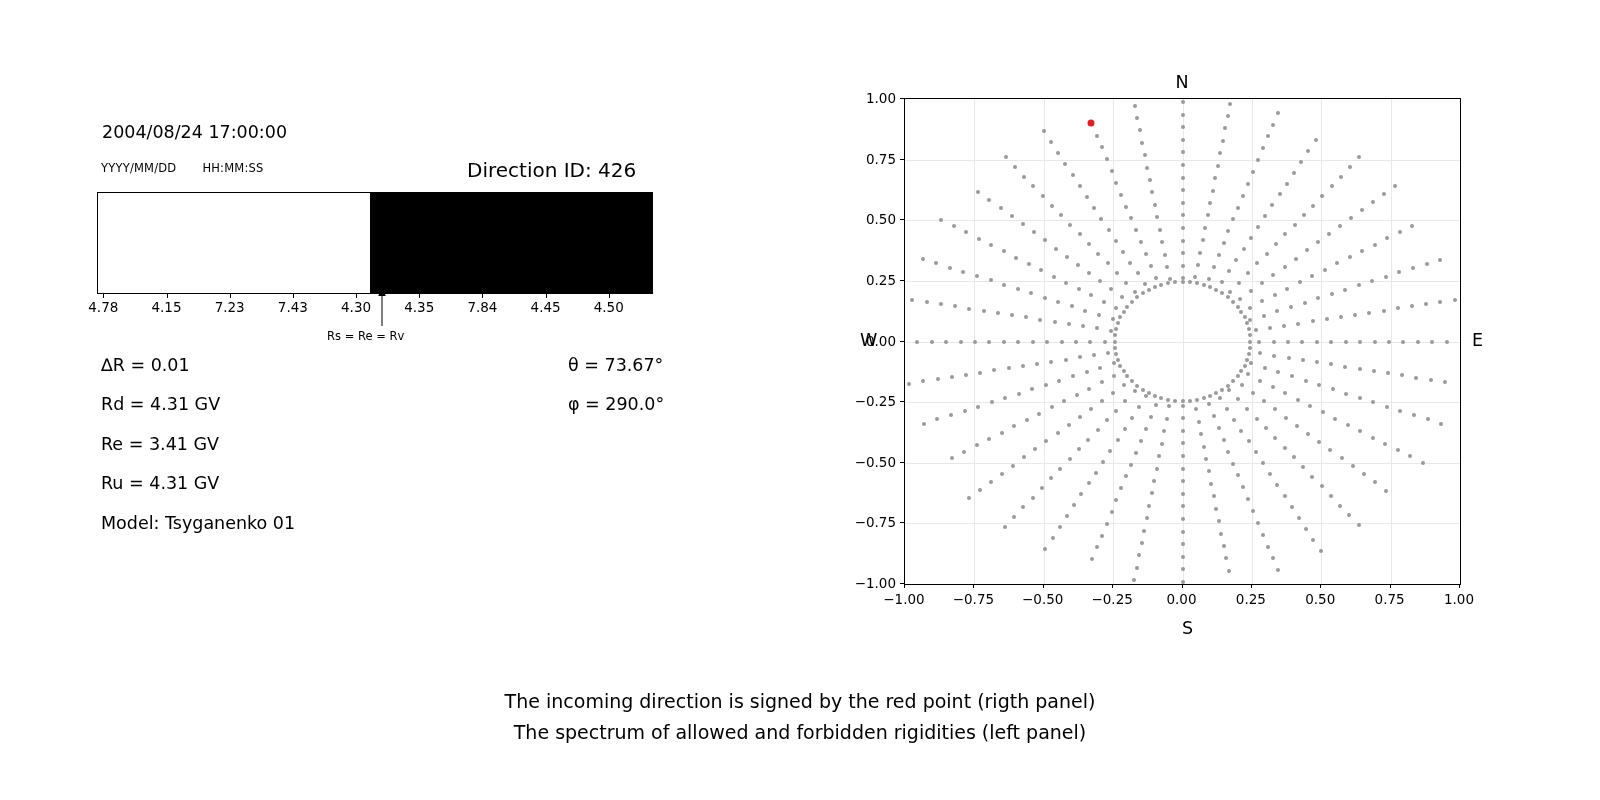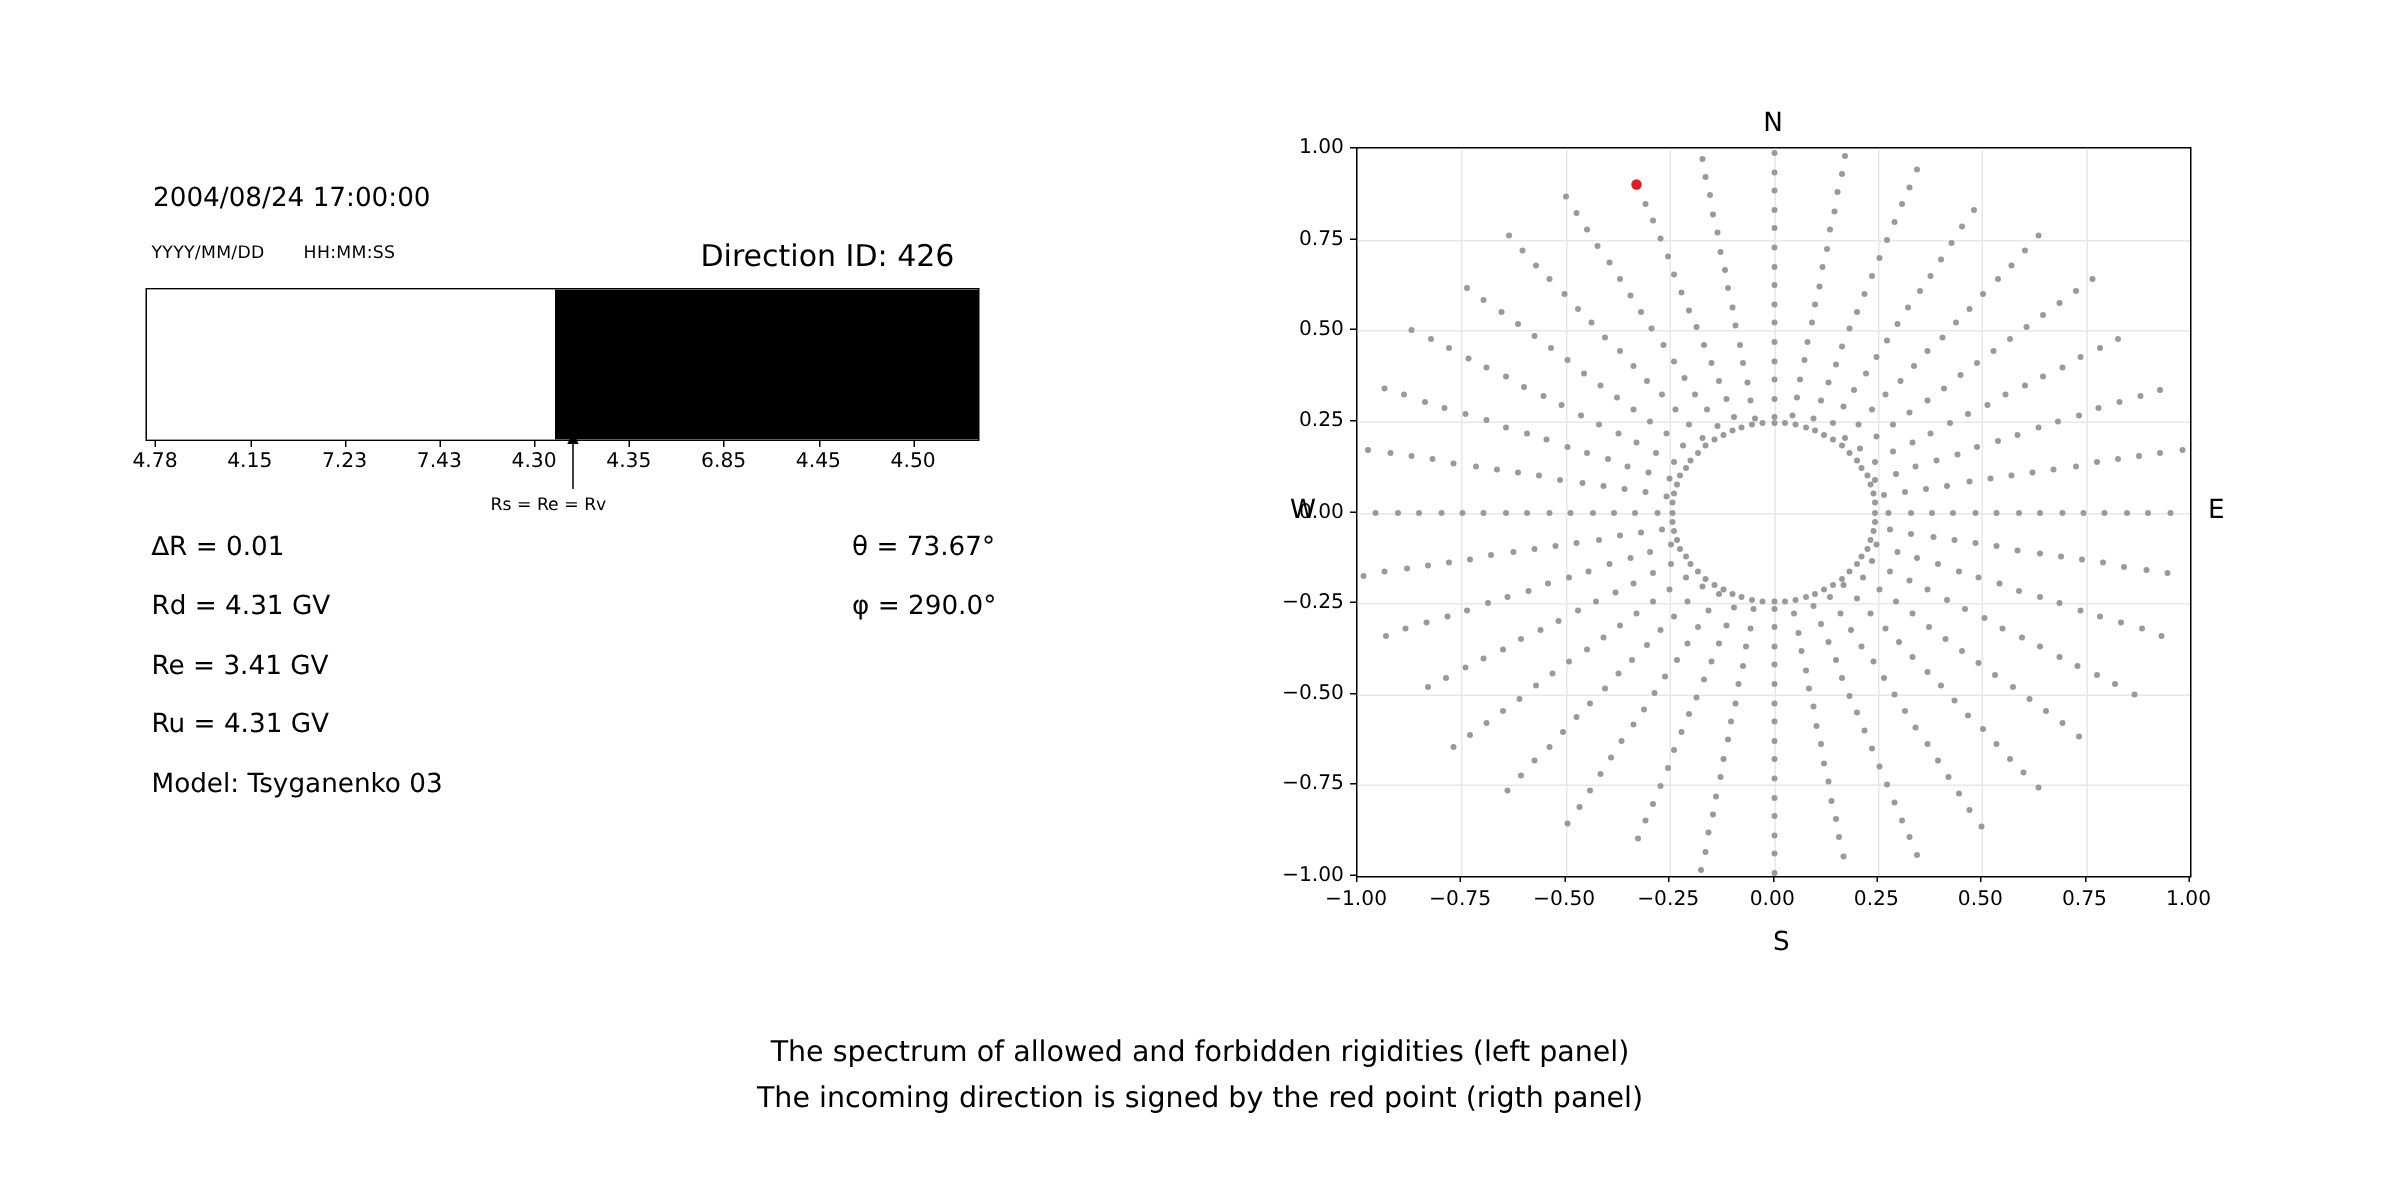--- a/index.html
+++ b/index.html
@@ -229,38 +229,38 @@
         <div class="spec-tick-label" style="left: 69.5px;">4.15</div>
         <div class="spec-tick" style="left: 132.682px;"></div>
         <div class="spec-tick-label" style="left: 132.682px;">7.23</div>
         <div class="spec-tick" style="left: 195.864px;"></div>
         <div class="spec-tick-label" style="left: 195.864px;">7.43</div>
         <div class="spec-tick" style="left: 259.045px;"></div>
         <div class="spec-tick-label" style="left: 259.045px;">4.30</div>
         <div class="spec-tick" style="left: 322.227px;"></div>
         <div class="spec-tick-label" style="left: 322.227px;">4.35</div>
         <div class="spec-tick" style="left: 385.409px;"></div>
-        <div class="spec-tick-label" style="left: 385.409px;">6.85</div>
+        <div class="spec-tick-label" style="left: 385.409px;">7.84</div>
         <div class="spec-tick" style="left: 448.591px;"></div>
         <div class="spec-tick-label" style="left: 448.591px;">4.45</div>
         <div class="spec-tick" style="left: 511.773px;"></div>
         <div class="spec-tick-label" style="left: 511.773px;">4.50</div>
       </div>
 
     <svg class="rs-arrow" viewBox="0 0 12 38">
       <line x1="6" y1="38" x2="6" y2="4" stroke="#000" stroke-width="1"></line>
       <polygon points="6,0 2.2,8 9.8,8" fill="#000"></polygon>
     </svg>
     <div class="rs-label">Rs = Re = Rv</div>
 
     <div class="param p-dr">∆R = 0.01</div>
     <div class="param p-rd">Rd = 4.31 GV</div>
     <div class="param p-re">Re = 3.41 GV</div>
     <div class="param p-ru">Ru = 4.31 GV</div>
-    <div class="param p-mod">Model: Tsyganenko 03</div>
+    <div class="param p-mod">Model: Tsyganenko 01</div>
     <div class="param p-th">θ = 73.67°</div>
     <div class="param p-ph">φ = 290.0°</div>
   </div>
 
   <div class="right-panel">
     <div class="compass compass-n">N</div>
     <div class="compass compass-s">S</div>
     <div class="compass compass-w">W</div>
     <div class="compass compass-e">E</div>
 
@@ -904,17 +904,17 @@
         <div class="ax-tick" style="left: 80px; top: 179.25px; width: 4px; height: 1px;"></div>
         <div class="ytick-label" style="left: 26px; width: 50px; top: 179.25px;">0.50</div>
         <div class="ax-tick" style="left: 80px; top: 118.625px; width: 4px; height: 1px;"></div>
         <div class="ytick-label" style="left: 26px; width: 50px; top: 118.625px;">0.75</div>
         <div class="ax-tick" style="left: 80px; top: 58px; width: 4px; height: 1px;"></div>
         <div class="ytick-label" style="left: 26px; width: 50px; top: 58px;">1.00</div>
       </div>
   </div>
 
   <div class="caption">
+    <div>The incoming direction is signed by the red point (rigth panel)</div>
     <div>The spectrum of allowed and forbidden rigidities (left panel)</div>
-    <div>The incoming direction is signed by the red point (rigth panel)</div>
   </div>
 
 </div>
 
 </body></html>

